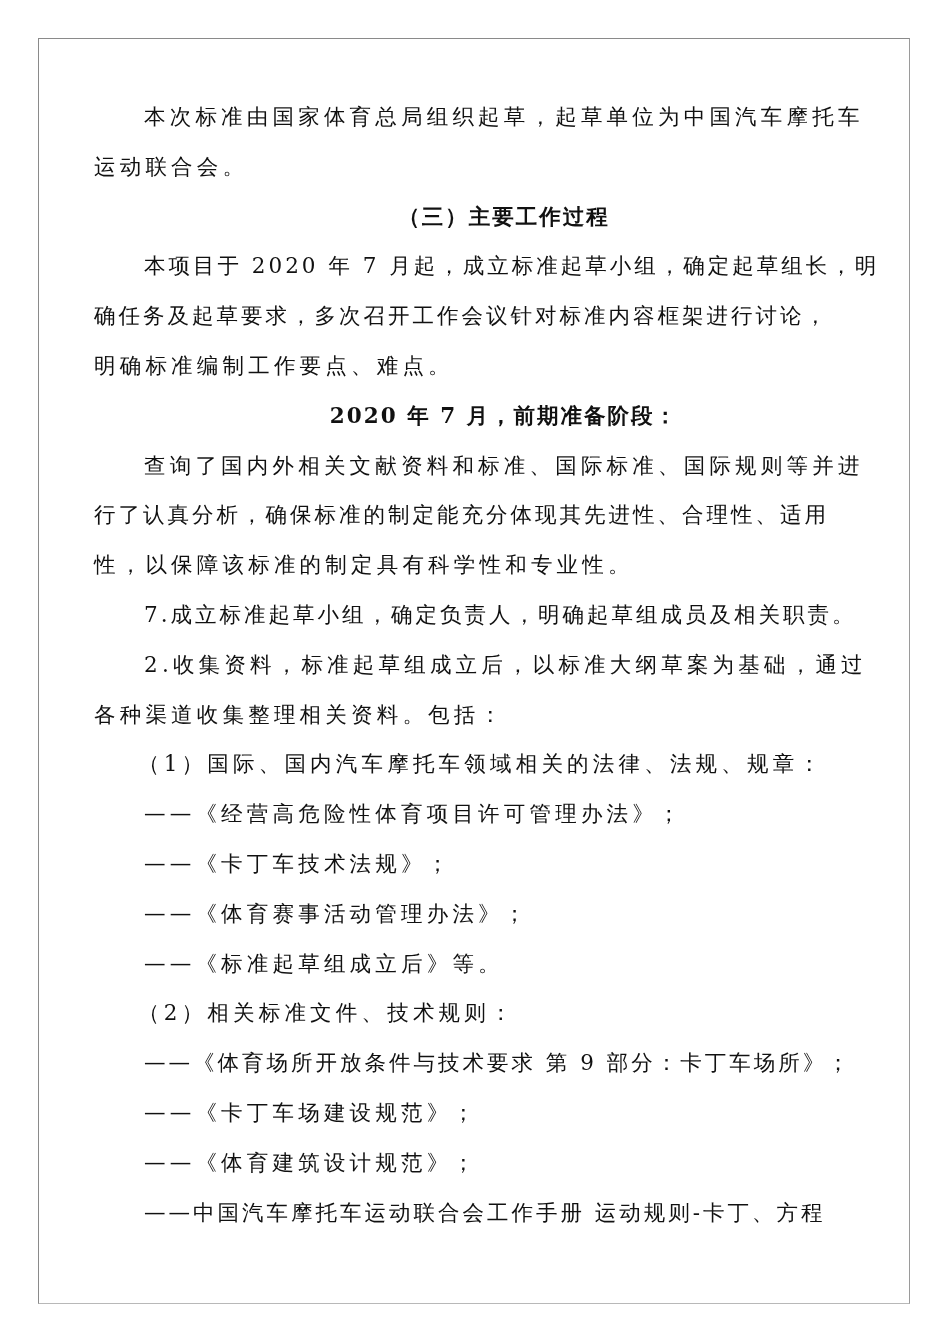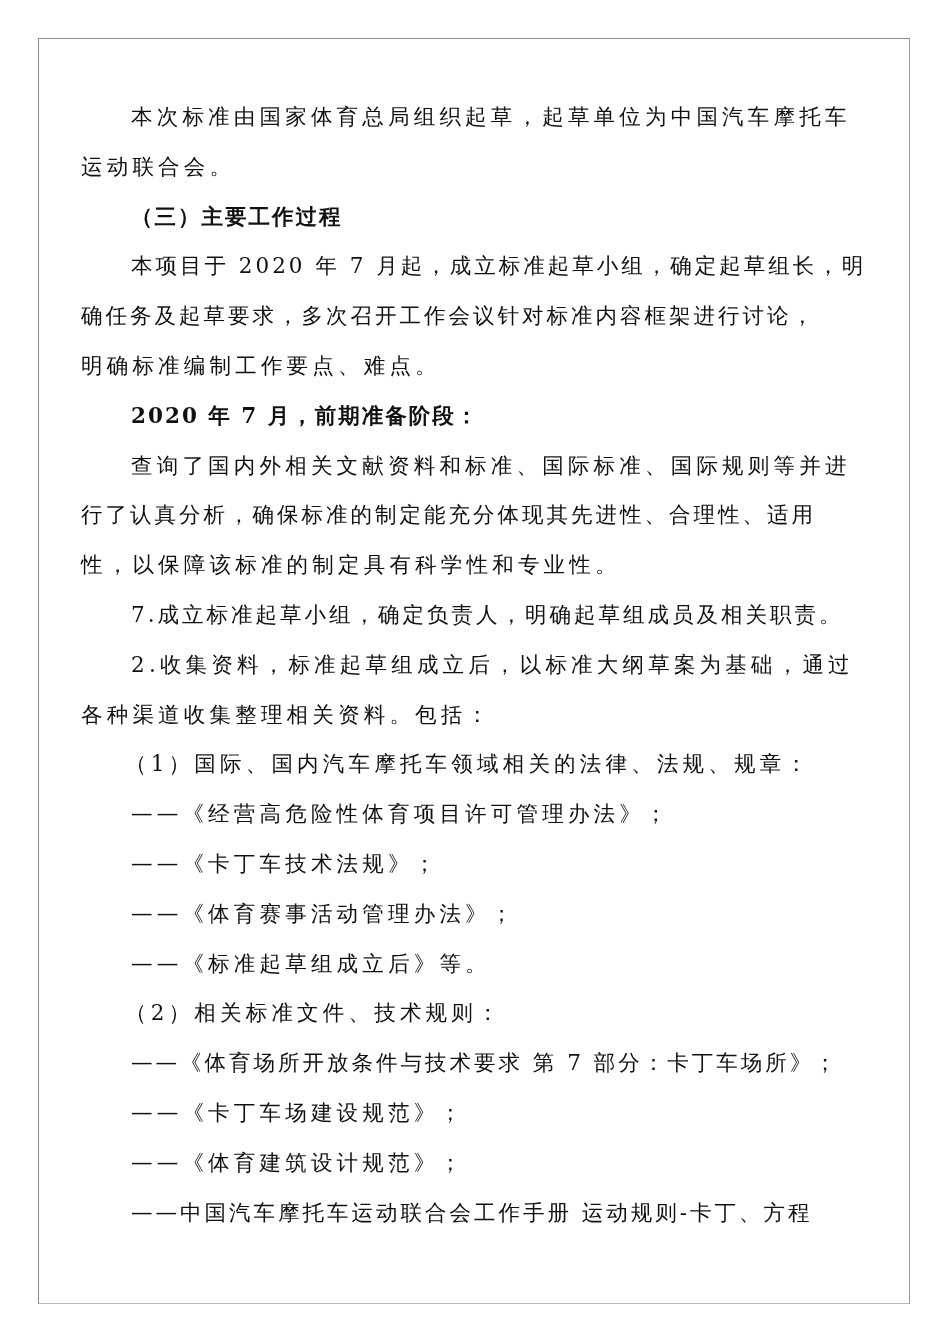--- a/index.html
+++ b/index.html
@@ -8,35 +8,35 @@
     position: absolute;
     left: 38px; top: 38px;
     width: 872px; height: 1266px;
     border: 1px solid #8a8a8a;
     border-bottom-color: #b8b8b8;
     border-right-color: #9a9a9a;
     box-sizing: border-box;
   }
   .content {
     position: absolute;
-    left: 81px; top: 97px;
+    left: 94px; top: 97px;
     width: 770px;
     font-family: "DejaVu Serif", "Liberation Serif", serif;
     font-size: 21.5px;
     color: #111111;
   }
   .line {
     height: 49.8px;
     line-height: 40px;
     white-space: nowrap;
     letter-spacing: 4.2px;
   }
   .indent { padding-left: 50px; }
   .indent-sm { padding-left: 44px; }
-  .bold { font-weight: bold; letter-spacing: 2px; }
+  .bold { font-weight: bold; letter-spacing: 2px; text-align: center; }
   .tight { letter-spacing: 3px; }
 </style>
 </head>
 <body>
 
 <div class="page-frame"></div>
 
 <div class="content">
   <div class="line indent">本次标准由国家体育总局组织起草，起草单位为中国汽车摩托车</div>
   <div class="line">运动联合会。</div>
@@ -50,17 +50,17 @@
   <div class="line">性，以保障该标准的制定具有科学性和专业性。</div>
   <div class="line indent tight">7.成立标准起草小组，确定负责人，明确起草组成员及相关职责。</div>
   <div class="line indent">2.收集资料，标准起草组成立后，以标准大纲草案为基础，通过</div>
   <div class="line">各种渠道收集整理相关资料。包括：</div>
   <div class="line indent-sm">（1）国际、国内汽车摩托车领域相关的法律、法规、规章：</div>
   <div class="line indent">——《经营高危险性体育项目许可管理办法》；</div>
   <div class="line indent">——《卡丁车技术法规》；</div>
   <div class="line indent">——《体育赛事活动管理办法》；</div>
   <div class="line indent">——《标准起草组成立后》等。</div>
   <div class="line indent-sm">（2）相关标准文件、技术规则：</div>
-  <div class="line indent tight">——《体育场所开放条件与技术要求 第 7 部分：卡丁车场所》；</div>
+  <div class="line indent tight">——《体育场所开放条件与技术要求 第 9 部分：卡丁车场所》；</div>
   <div class="line indent">——《卡丁车场建设规范》；</div>
   <div class="line indent">——《体育建筑设计规范》；</div>
   <div class="line indent tight">——中国汽车摩托车运动联合会工作手册 运动规则-卡丁、方程</div>
 </div>
 
 </body></html>

